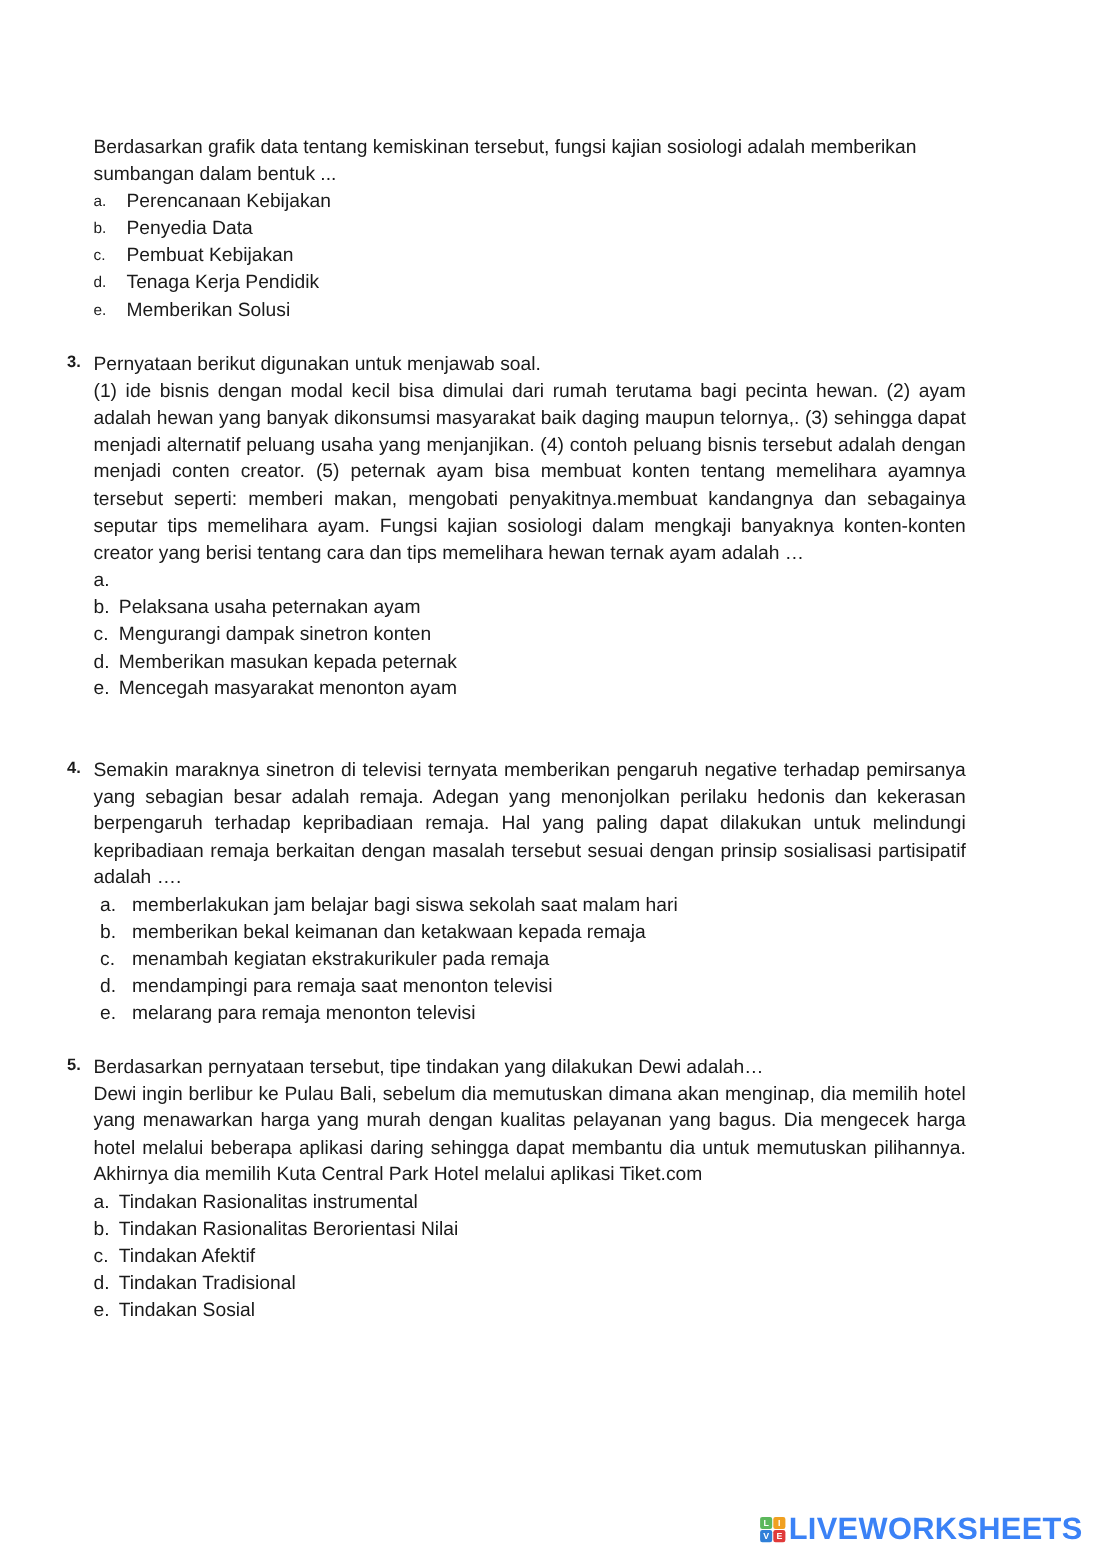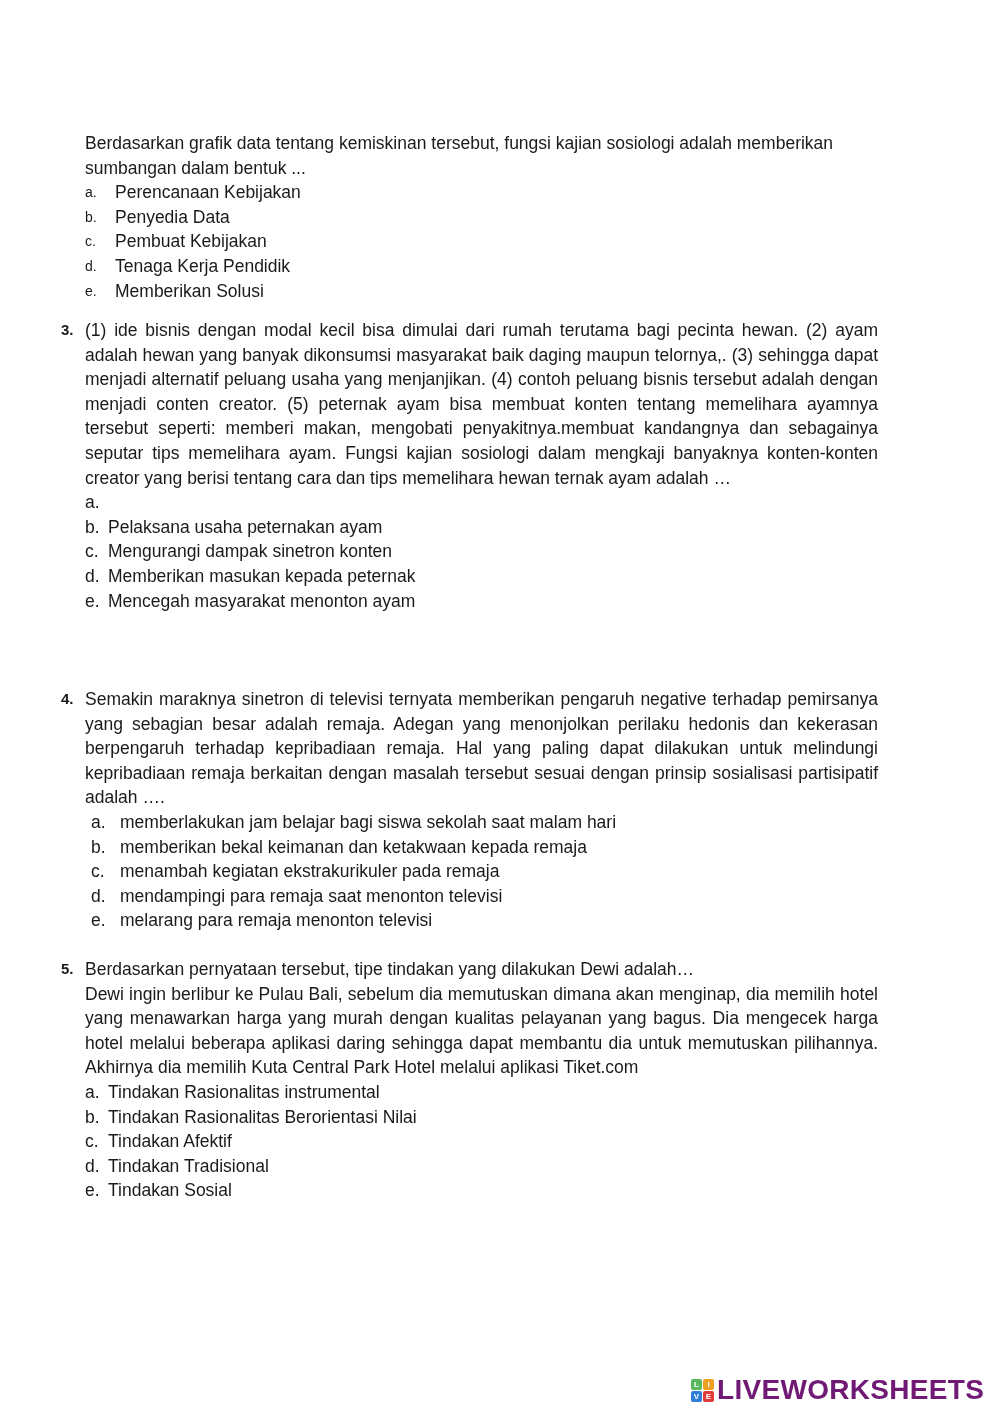--- a/index.html
+++ b/index.html
@@ -19,28 +19,28 @@
   .o1 .text { left: 30px; }
   .o3 .letter { left: 0; }
   .o3 .text { left: 23px; }
   .o4 .letter { left: 6px; }
   .o4 .text { left: 35px; }
   .o5 .letter { left: 0; }
   .o5 .text { left: 23px; }
   .logo { position: absolute; left: 691px; top: 1375px; height: 30px; display: flex; align-items: center; }
   .tiles { display: grid; grid-template-columns: 11px 11px; grid-template-rows: 11px 11px; gap: 1px; margin-right: 3px; }
   .tile { color: #fff; font-size: 8px; font-weight: bold; text-align: center; line-height: 11px; border-radius: 2px; }
-  .logo-text { font-weight: bold; font-size: 28px; color: #701a75; letter-spacing: 0.3px; line-height: 30px; }
+  .logo-text { font-weight: bold; font-size: 28px; color: #3b82f6; letter-spacing: 0.3px; line-height: 30px; }
 </style>
 </head>
 <body>
 
 <div class="page">
 
-  <div class="block" style="top:131px;">
+  <div class="block" style="top:121px;">
     <p class="p left">Berdasarkan grafik data tentang kemiskinan tersebut, fungsi kajian sosiologi adalah memberikan sumbangan dalam bentuk ...</p>
     <ul class="opts o1">
       <li class="opt">
           <span class="letter">a.</span>
           <span class="text">Perencanaan Kebijakan</span>
         </li>
       <li class="opt">
           <span class="letter">b.</span>
           <span class="text">Penyedia Data</span>
         </li>
@@ -54,20 +54,21 @@
         </li>
       <li class="opt">
           <span class="letter">e.</span>
           <span class="text">Memberikan Solusi</span>
         </li>
     </ul>
   </div>
 
   <div class="block" style="top:318px;">
     <span class="qnum">3.</span>
+    <p class="p left">Pernyataan berikut digunakan untuk menjawab soal.</p>
     <p class="p">(1) ide bisnis dengan modal kecil bisa dimulai dari rumah terutama bagi pecinta hewan. (2) ayam adalah hewan yang banyak dikonsumsi masyarakat baik daging maupun telornya,. (3) sehingga dapat menjadi alternatif peluang usaha yang menjanjikan. (4) contoh peluang bisnis tersebut adalah dengan menjadi conten creator. (5) peternak ayam bisa membuat konten tentang memelihara ayamnya tersebut seperti: memberi makan, mengobati penyakitnya.membuat kandangnya dan sebagainya seputar tips memelihara ayam. Fungsi kajian sosiologi dalam mengkaji banyaknya konten-konten creator yang berisi tentang cara dan tips memelihara hewan ternak ayam adalah …</p>
     <ul class="opts o3">
       <li class="opt">
           <span class="letter">a.</span>
         </li>
       <li class="opt">
           <span class="letter">b.</span>
           <span class="text">Pelaksana usaha peternakan ayam</span>
         </li>
       <li class="opt">

